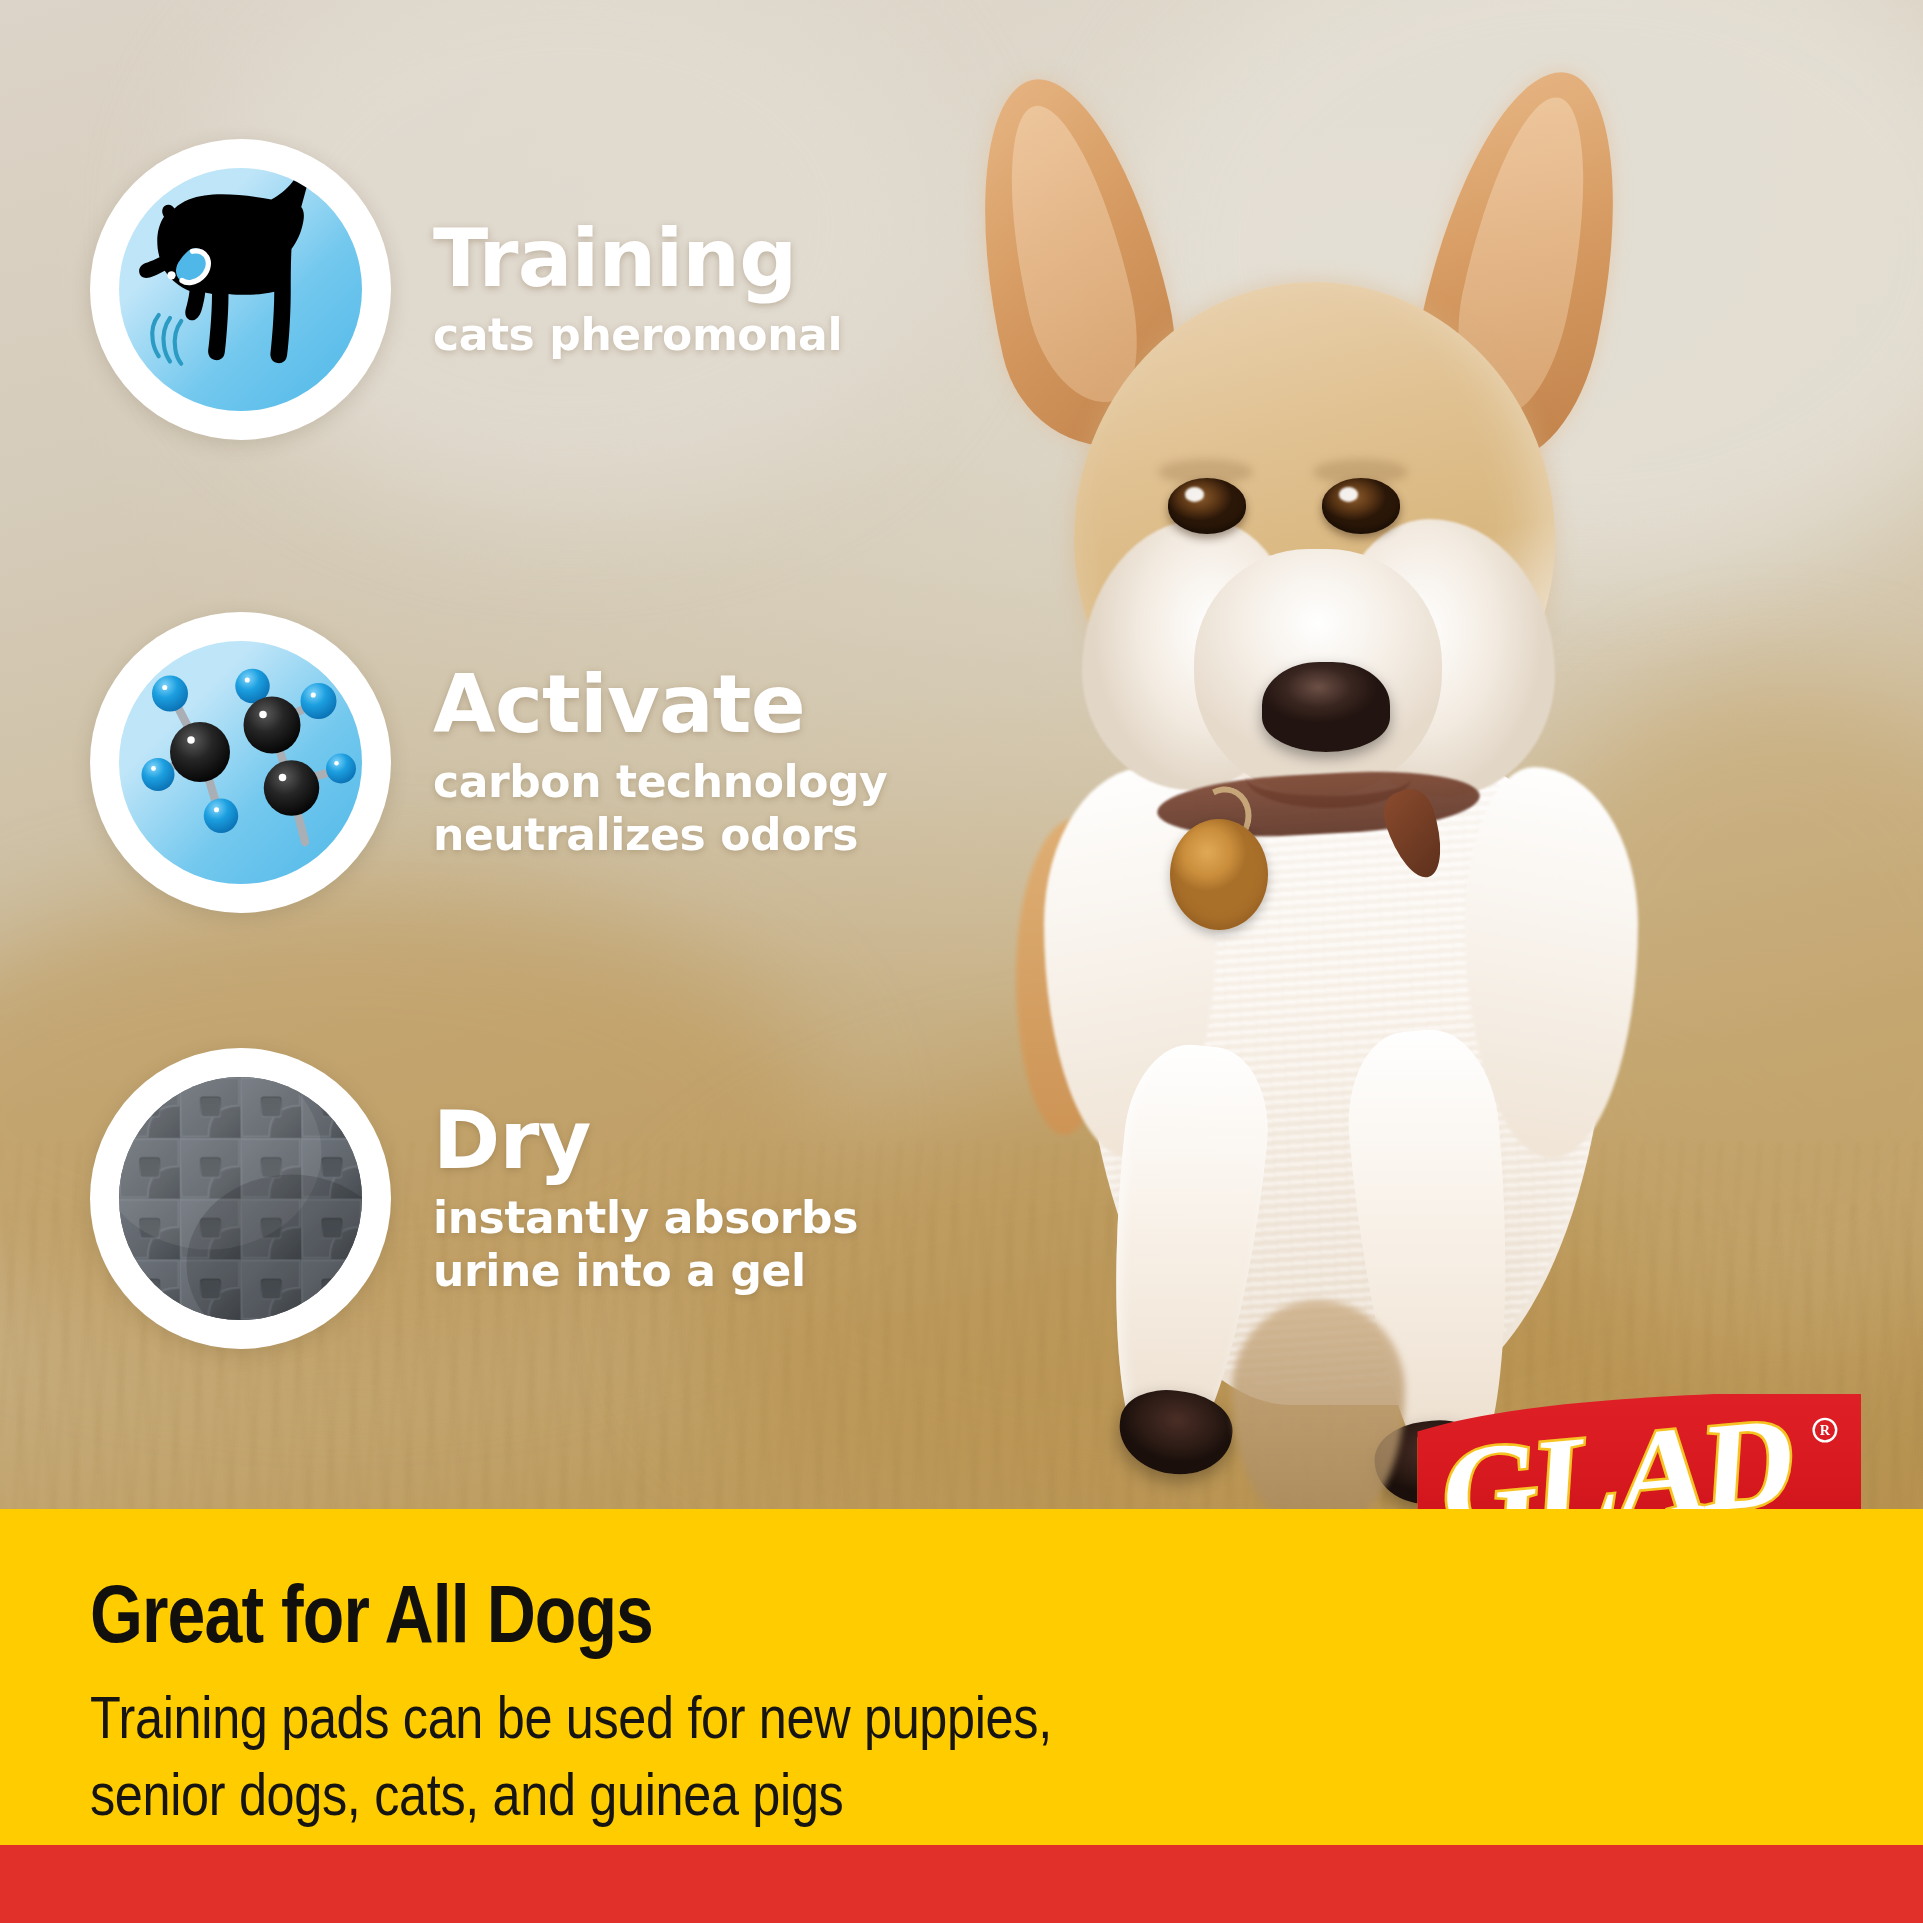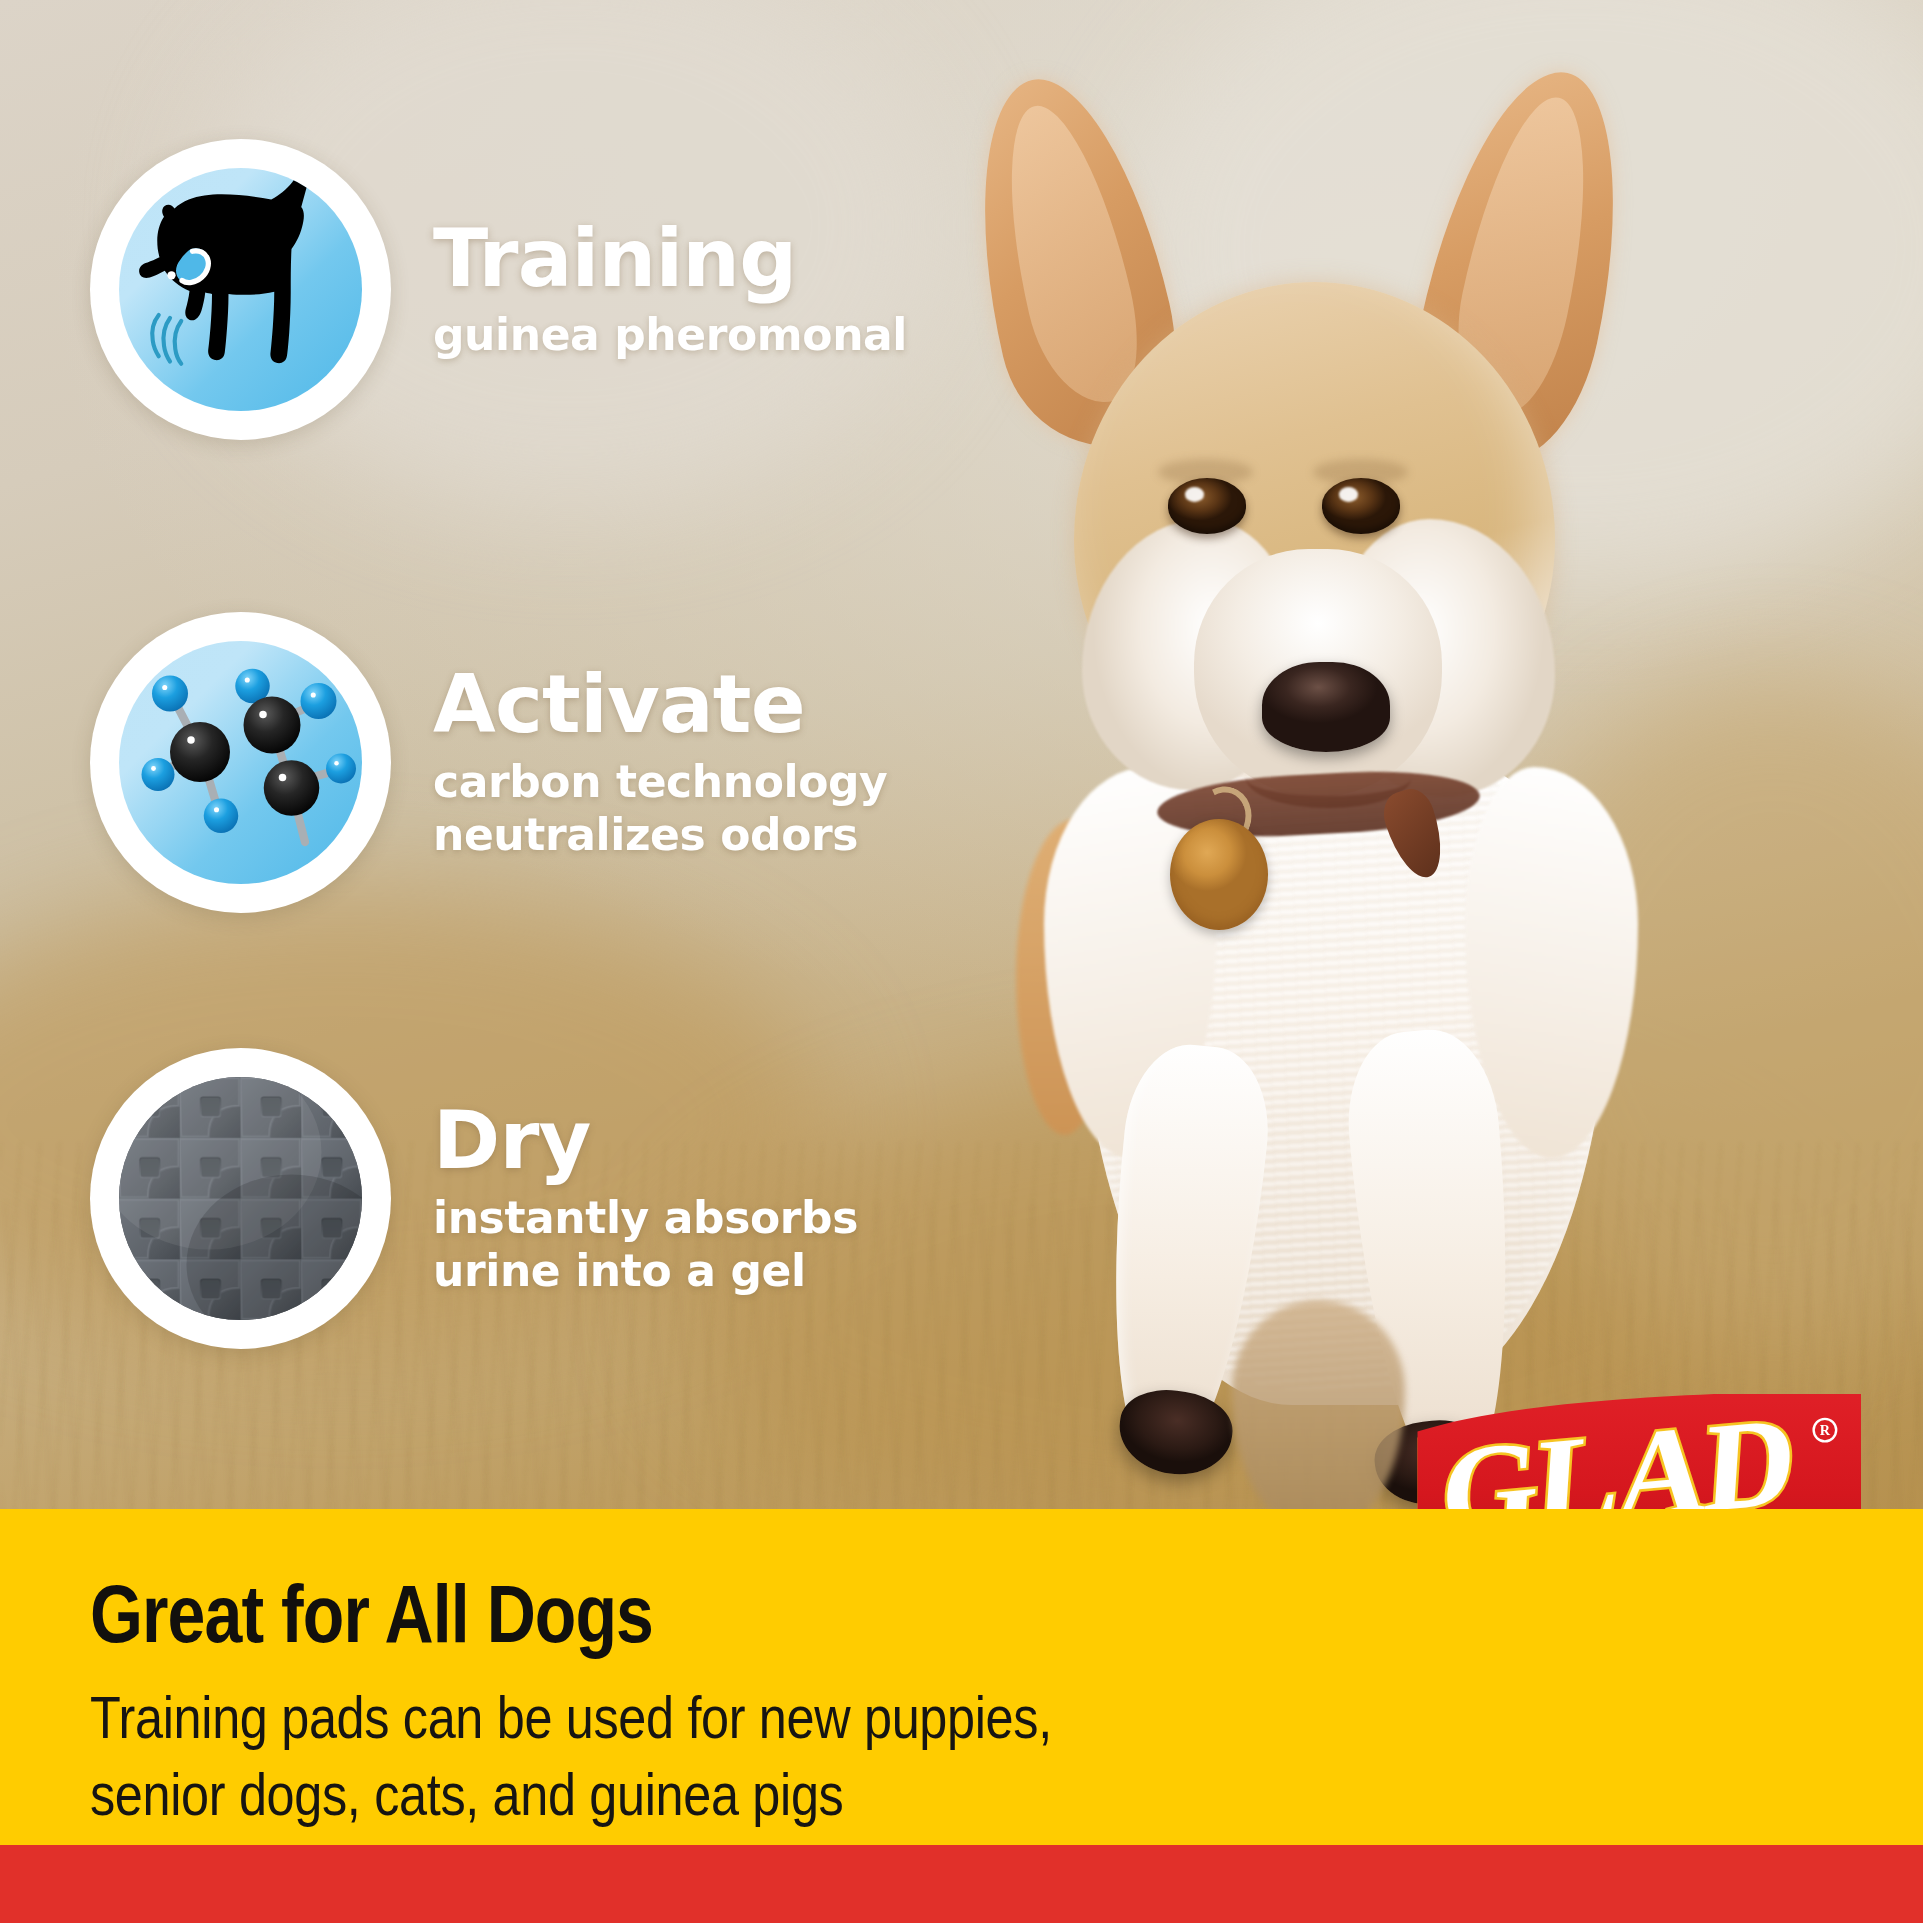--- a/index.html
+++ b/index.html
@@ -247,21 +247,21 @@
               <path d="M68 200 c-8 11 -10 24 -8 37 c1 8 4 15 8 21"></path>
               <path d="M83 204 c-8 11 -10 24 -8 37 c1 8 4 15 8 20"></path>
             </g>
           </svg>
         </div>
       </div>
     </div>
     <div class="ftext">
       <div class="fhead">Training</div>
       <div class="fsub">
-        <span>guinea pheromonal</span>
+        <span>cats pheromonal</span>
       </div>
     </div>
   </div>
 
   <div class="feature f3">
     <div class="badge">
       <div class="badge-inner">
         <div class="pad">
           <div class="quilt">
             <svg viewBox="0 0 324 324" xmlns="http://www.w3.org/2000/svg">

